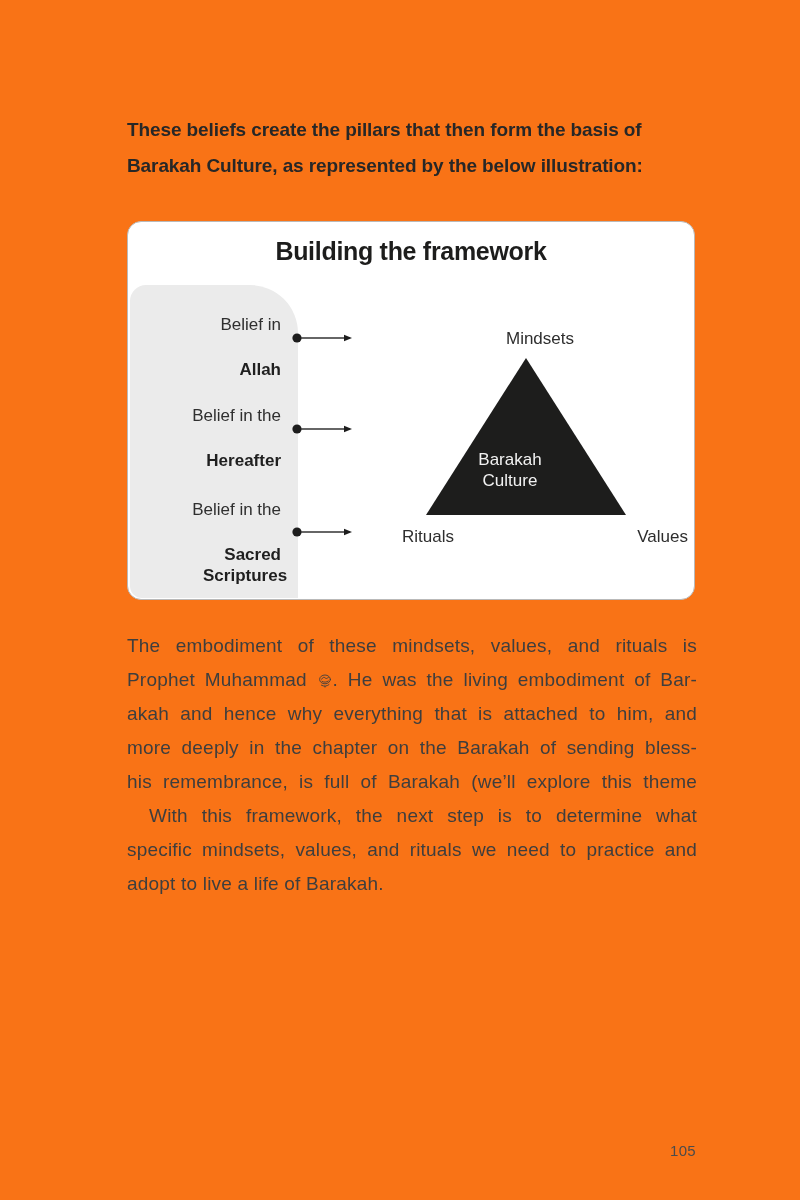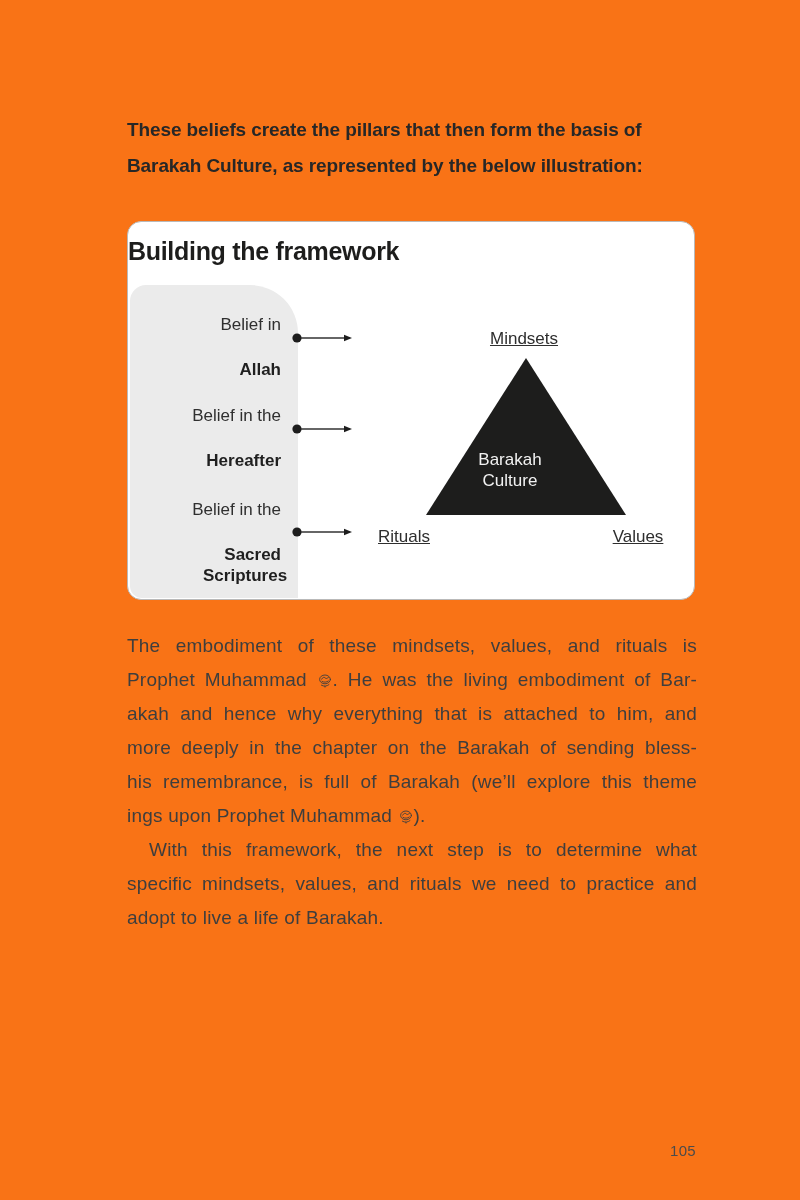--- a/index.html
+++ b/index.html
@@ -36,20 +36,21 @@
     height: 379px;
     border: 1.5px solid #b9b9b9;
     border-radius: 14px;
     background: #ffffff;
   }
   .frame-title {
     position: absolute;
     top: 15px;
     left: 0;
     width: 100%;
+    text-align: center;
     font-size: 25px;
     font-weight: 800;
     letter-spacing: -0.3px;
     color: #1d1d1c;
   }
   .beliefs-panel {
     position: absolute;
     left: 2px;
     top: 63px;
     width: 168px;
@@ -84,24 +85,23 @@
     top: 136px;
     width: 200px;
     height: 157px;
     background: #1d1d1c;
     -webkit-clip-path: polygon(50% 0, 0 100%, 100% 100%);
     clip-path: polygon(50% 0, 0 100%, 100% 100%);
   }
   .t-label {
     position: absolute;
     width: 100px;
-    text-align: center;
+    text-align: right;
     font-size: 17px;
     color: #2e2e2e;
-    text-decoration: underline;
   }
   .t-top { left: 346px; top: 107px; }
   .t-bl  { left: 226px; top: 305px; }
   .t-br  { left: 460px; top: 305px; }
   .t-center {
     position: absolute;
     left: 332px;
     top: 228px;
     width: 100px;
     text-align: center;
@@ -203,30 +203,20 @@
             <ellipse cx="8" cy="6.4" rx="5.4" ry="4.4"></ellipse>
             <path d="M4.6 6.2c1-1.9 2.5-2.4 3.4-1.4s2.4 1 3.4-.4"></path>
             <path d="M5 8.4c2 1.1 4.4 1.1 6.4-.4"></path>
             <path d="M4.4 12.2c2.4 1.4 5.6 1.2 7.6-.6"></path>
           </g>
           <circle cx="8" cy="13.8" r="0.7" fill="#3e3e3e"></circle>
         </svg><span>. He was the living embodiment of Bar-</span></div>
     <div class="bl j">akah and hence why everything that is attached to him, and</div>
     <div class="bl j">more deeply in the chapter on the Barakah of sending bless-</div>
     <div class="bl j">his remembrance, is full of Barakah (we’ll explore this theme</div>
-    <div class="bl"><span>ings upon Prophet Muhammad</span>
-      <svg class="honorific" width="16" height="15" viewBox="0 0 16 15" xmlns="http://www.w3.org/2000/svg">
-          <g fill="none" stroke="#3e3e3e" stroke-width="0.9" stroke-linecap="round">
-            <ellipse cx="8" cy="6.4" rx="5.4" ry="4.4"></ellipse>
-            <path d="M4.6 6.2c1-1.9 2.5-2.4 3.4-1.4s2.4 1 3.4-.4"></path>
-            <path d="M5 8.4c2 1.1 4.4 1.1 6.4-.4"></path>
-            <path d="M4.4 12.2c2.4 1.4 5.6 1.2 7.6-.6"></path>
-          </g>
-          <circle cx="8" cy="13.8" r="0.7" fill="#3e3e3e"></circle>
-        </svg><span>).</span></div>
     <div class="bl j ind">With this framework, the next step is to determine what</div>
     <div class="bl j">specific mindsets, values, and rituals we need to practice and</div>
     <div class="bl">adopt to live a life of Barakah.</div>
   </div>
 
   <div class="page-number">105</div>
 
 </div>
 
 </body></html>

